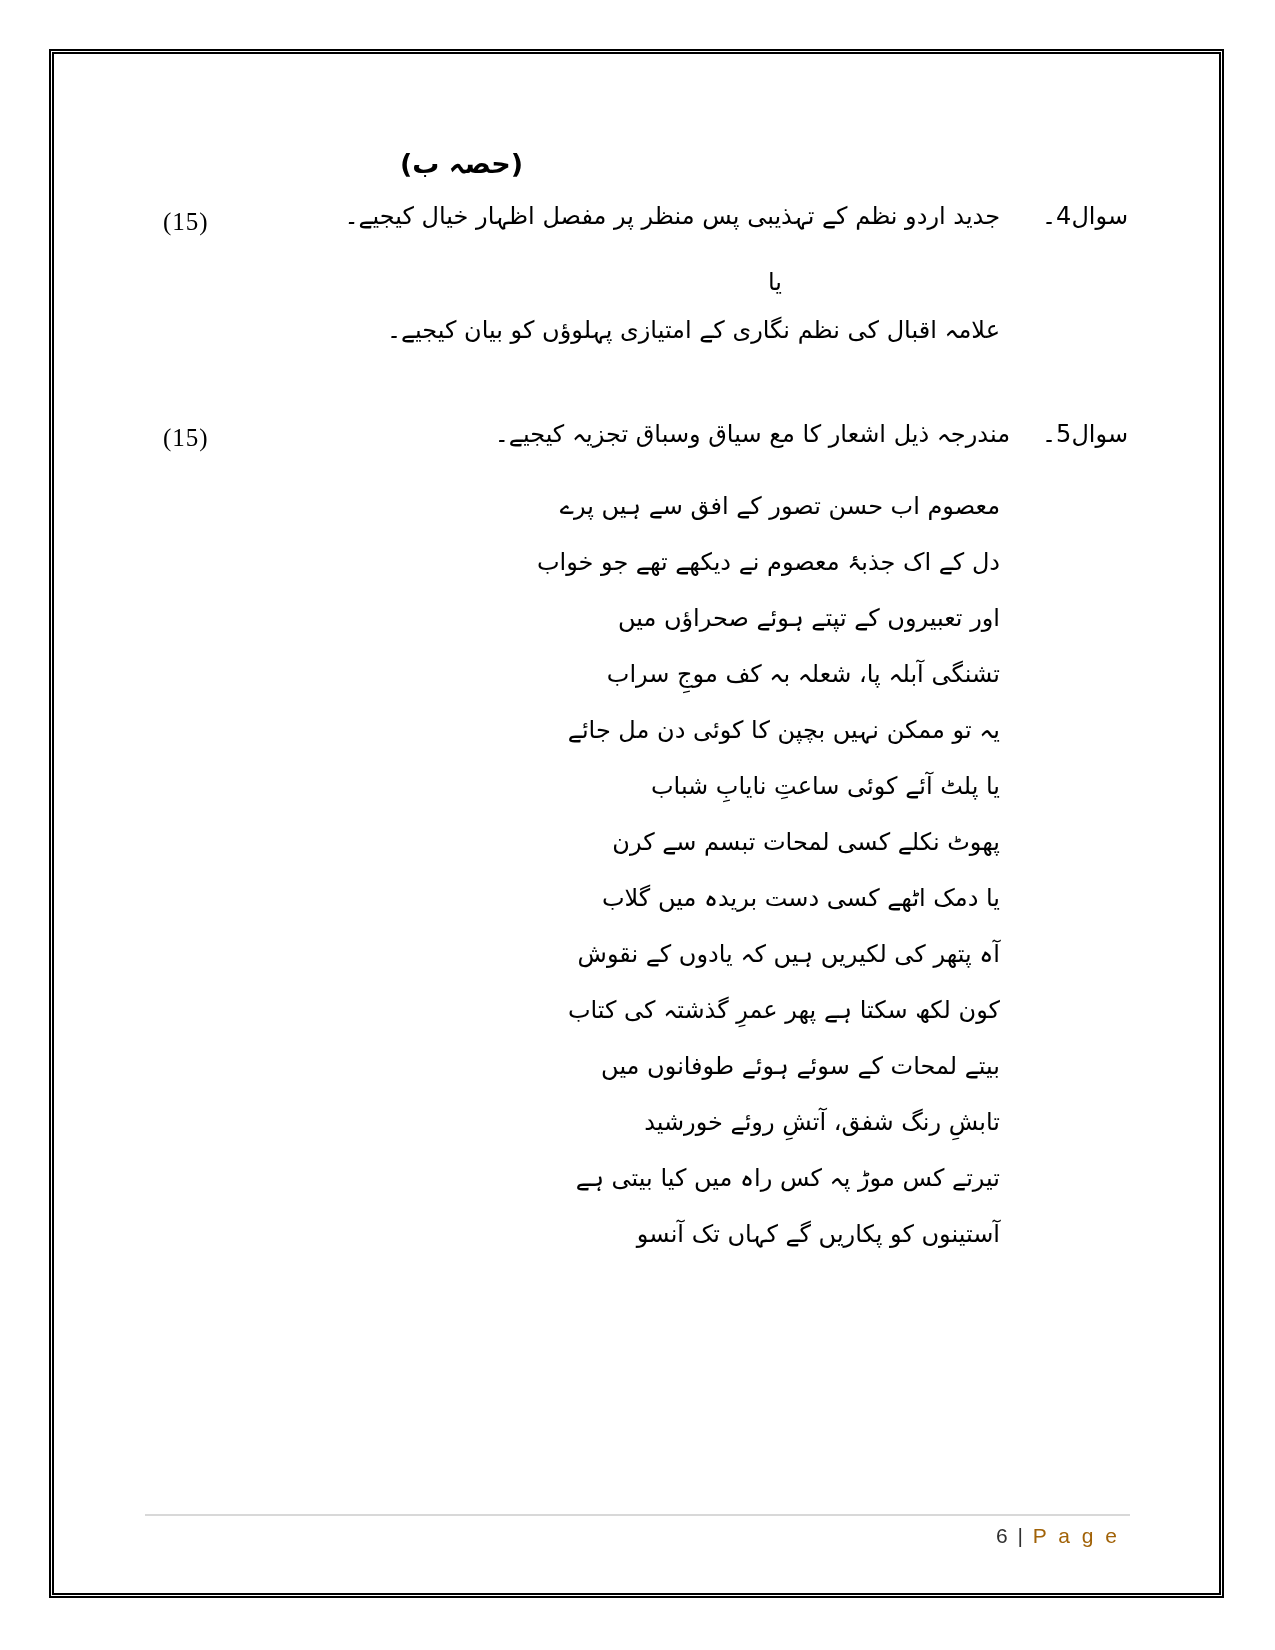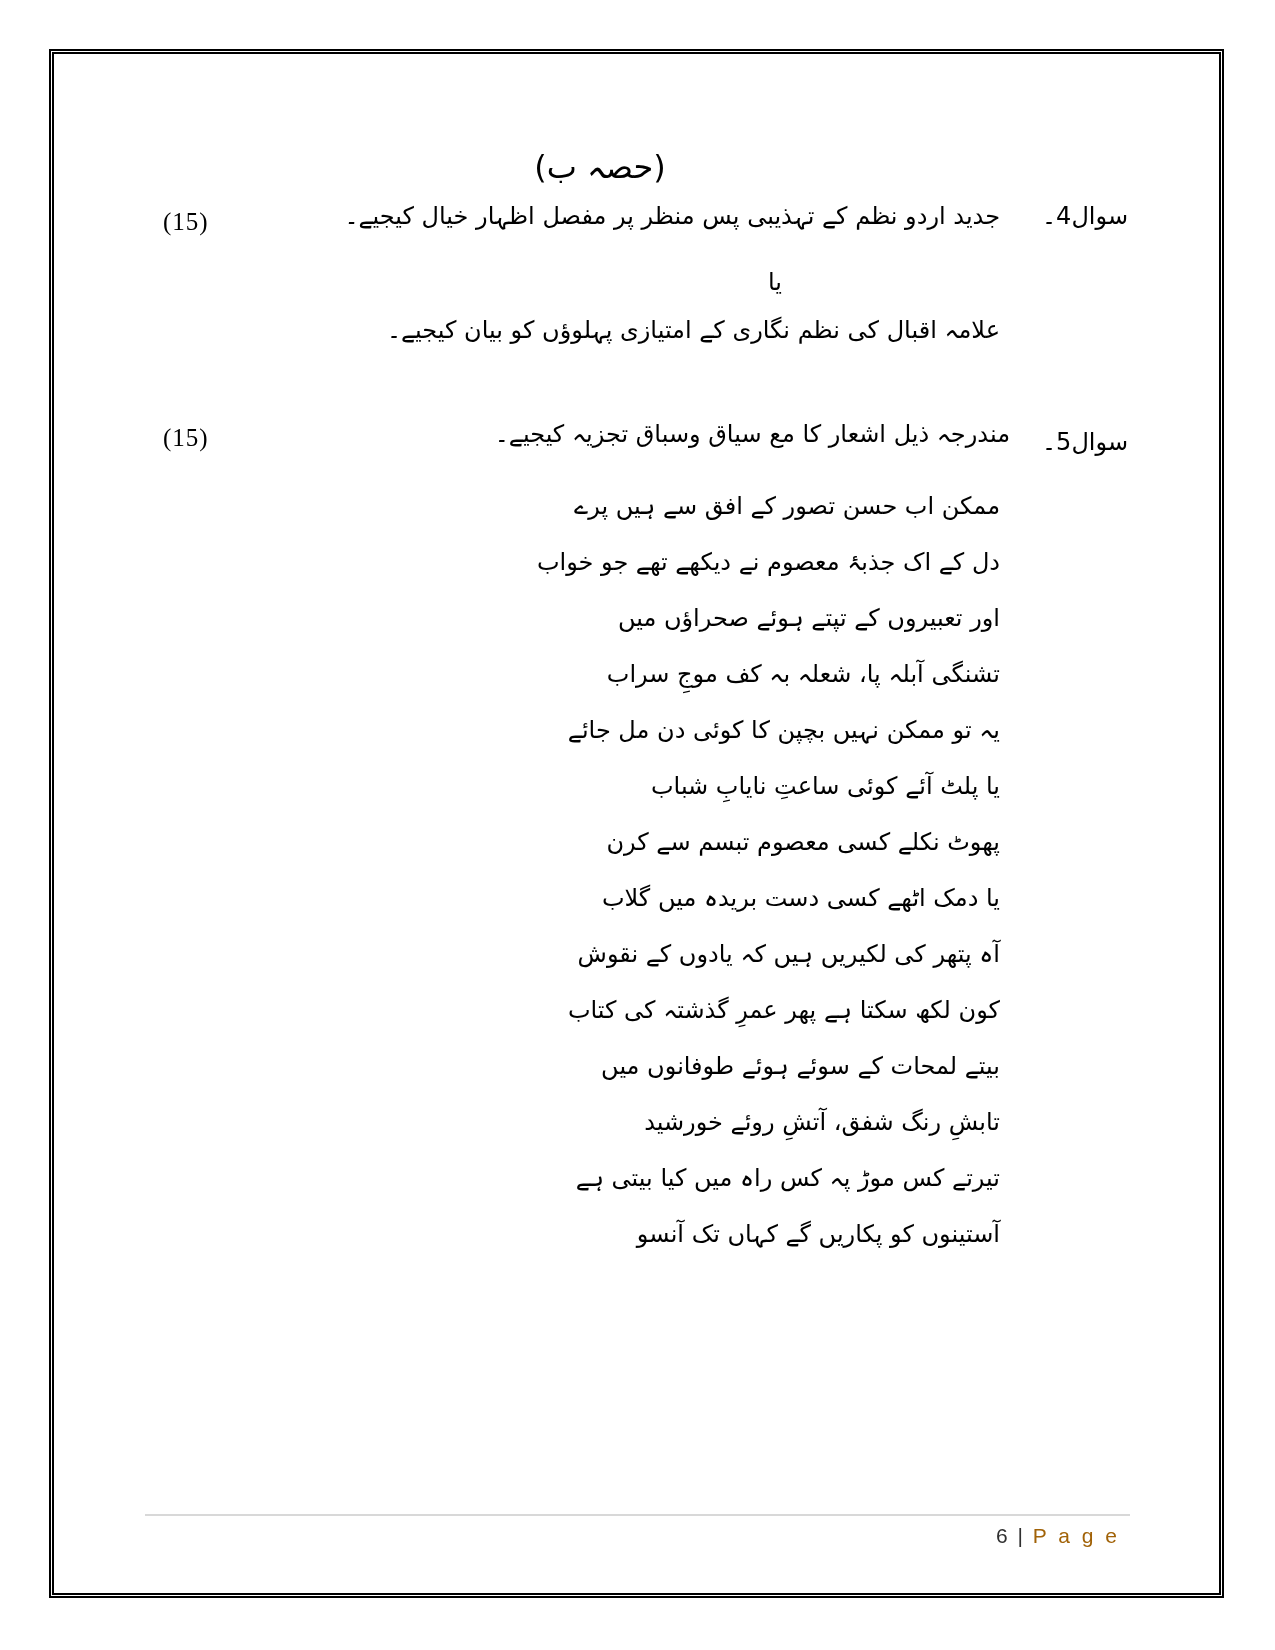--- a/index.html
+++ b/index.html
@@ -25,23 +25,23 @@
     direction: rtl;
     font-family: "DejaVu Sans", sans-serif;
     color: #000;
     white-space: nowrap;
   }
   .section-heading {
     position: absolute;
     top: 148px;
     left: 400px;
     width: 400px;
-    text-align: center;
-    font-size: 32px;
-    font-weight: normal;
+    text-align: left;
+    font-size: 27px;
+    font-weight: bold;
   }
   .q-label {
     position: absolute;
     right: 147px;
     font-size: 24px;
   }
   .q-text {
     position: absolute;
     right: 275px;
     font-size: 24px;
@@ -109,32 +109,32 @@
   <div class="section-heading urdu">(حصہ ب)</div>
 
   <div class="q-label urdu" style="top:202px;">سوال4۔</div>
   <div class="q-text urdu" style="top:202px;">جدید اردو نظم کے تہذیبی پس منظر پر مفصل اظہار خیال کیجیے۔</div>
   <div class="marks" style="top:208px;">(15)</div>
 
   <div class="or-sep urdu">یا</div>
 
   <div class="alt-text urdu">علامہ اقبال کی نظم نگاری کے امتیازی پہلوؤں کو بیان کیجیے۔</div>
 
-  <div class="q-label urdu" style="top:420px;margin-top:8px;">سوال5۔</div>
+  <div class="q-label urdu" style="top:420px;">سوال5۔</div>
   <div class="q-text urdu" style="top:420px; right:265px;">مندرجہ ذیل اشعار کا مع سیاق وسباق تجزیہ کیجیے۔</div>
   <div class="marks" style="top:424px;">(15)</div>
 
   <div class="poem urdu">
-    <div class="poem-line">ممکن اب حسن تصور کے افق سے ہیں پرے</div>
+    <div class="poem-line">معصوم اب حسن تصور کے افق سے ہیں پرے</div>
     <div class="poem-line">دل کے اک جذبۂ معصوم نے دیکھے تھے جو خواب</div>
     <div class="poem-line">اور تعبیروں کے تپتے ہوئے صحراؤں میں</div>
     <div class="poem-line">تشنگی آبلہ پا، شعلہ بہ کف موجِ سراب</div>
     <div class="poem-line">یہ تو ممکن نہیں بچپن کا کوئی دن مل جائے</div>
     <div class="poem-line">یا پلٹ آئے کوئی ساعتِ نایابِ شباب</div>
-    <div class="poem-line">پھوٹ نکلے کسی معصوم تبسم سے کرن</div>
+    <div class="poem-line">پھوٹ نکلے کسی لمحات تبسم سے کرن</div>
     <div class="poem-line">یا دمک اٹھے کسی دست بریدہ میں گلاب</div>
     <div class="poem-line">آہ پتھر کی لکیریں ہیں کہ یادوں کے نقوش</div>
     <div class="poem-line">کون لکھ سکتا ہے پھر عمرِ گذشتہ کی کتاب</div>
     <div class="poem-line">بیتے لمحات کے سوئے ہوئے طوفانوں میں</div>
     <div class="poem-line">تابشِ رنگ شفق، آتشِ روئے خورشید</div>
     <div class="poem-line">تیرتے کس موڑ پہ کس راہ میں کیا بیتی ہے</div>
     <div class="poem-line">آستینوں کو پکاریں گے کہاں تک آنسو</div>
   </div>
 
   <div class="footer-rule"></div>

